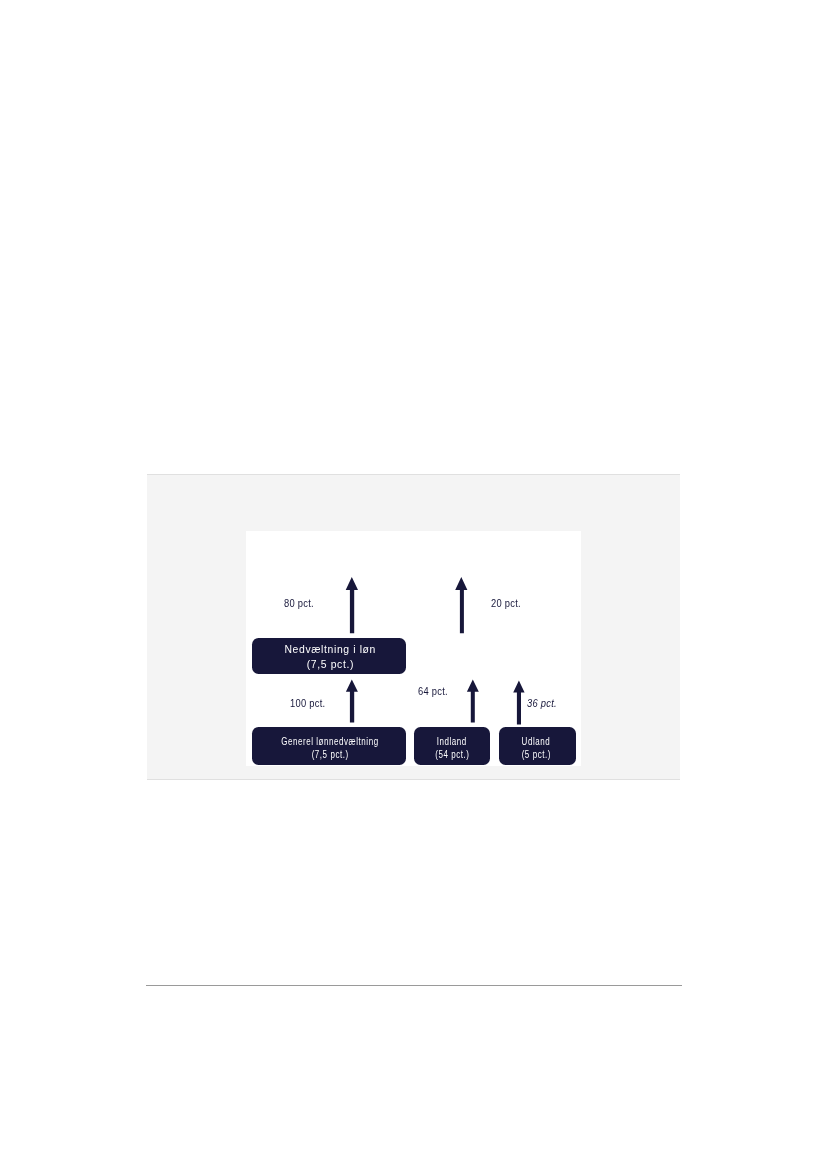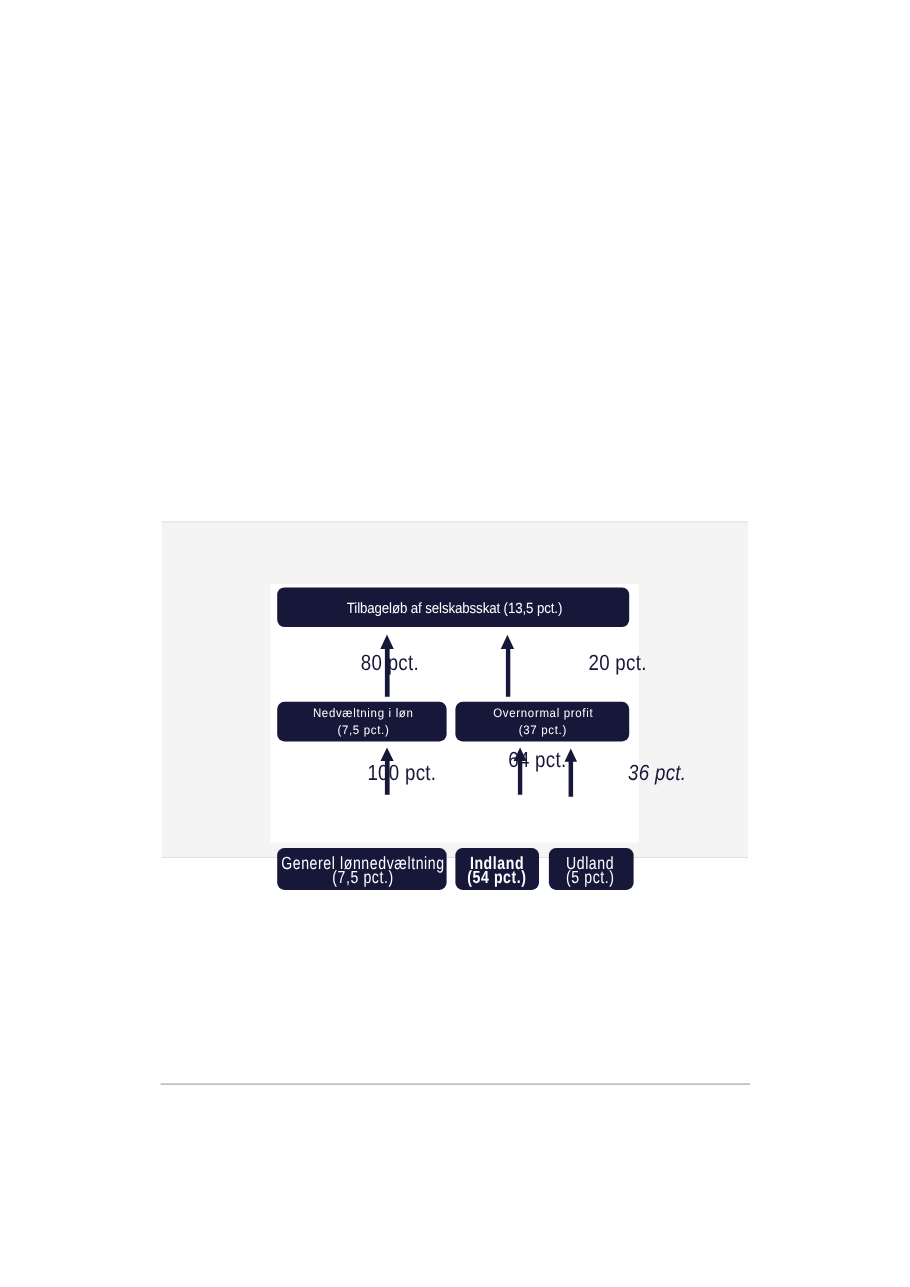--- a/index.html
+++ b/index.html
@@ -44,45 +44,44 @@
     text-align: center;
     white-space: nowrap;
     box-sizing: border-box;
   }
   .node span { display:block; }
 
   .pct-label {
     position: absolute;
     color: #17173a;
     white-space: nowrap;
-    font-size: 20px;
+    font-size: 11px;
     line-height: 17px;
     letter-spacing: 0.31px;
-    margin-left: 44px;
   }
   .pct-label > span { display:inline-block; transform: scaleX(0.85); transform-origin: left center; }
 
   .arrows { position: absolute; left:0; top:0; }
 
   
   .n-top span { transform: scaleX(0.897); }
   .n-top   { left:6px;     top:2.5px; width:320.3px; height:36.4px;
              font-size:13.5px; line-height:16px; letter-spacing:-0.125px; padding-left:2.6px; padding-top:2px; }
 
   .n-mid-l { left:6px;     top:106.6px; width:153.6px; height:36.2px; }
   .n-mid-r { left:168px;   top:106.6px; width:157.6px; height:36.2px; }
   .n-mid-l, .n-mid-r { font-size:11.2px; line-height:15px; letter-spacing:0.67px; padding-left:2.3px; padding-top:2px; }
   .n-mid-l span, .n-mid-r span { transform: scaleX(0.93); }
   
 
   .n-bot-l { left:6px;     top:196.1px; width:153.6px; height:37.6px; }
   .n-bot-m { left:168px;   top:196.1px; width:76.1px; height:37.6px; }
   .n-bot-r { left:252.6px; top:196.1px; width:77.8px; height:37.6px; }
-  .n-bot-l, .n-bot-m, .n-bot-r { font-size:16px; line-height:13.5px; letter-spacing:0.686px; padding-left:2.5px; padding-top:4.3px;margin-top:44px; }
-  .n-bot-m { padding-left:0.4px; padding-right:0px;font-weight:bold; }
+  .n-bot-l, .n-bot-m, .n-bot-r { font-size:10px; line-height:13.5px; letter-spacing:0.686px; padding-left:2.5px; padding-top:4.3px; }
+  .n-bot-m { padding-left:0.4px; padding-right:0px; }
   .n-bot-r { padding-left:1.4px; padding-right:4px; }
   .n-bot-l span, .n-bot-m span, .n-bot-r span { transform: scaleX(0.80); }
 
   .lbl-tl { left:38px;    top:63.5px; }
   .lbl-tr { left:245px;   top:63.5px; }
   .lbl-bl { left:44px;  top:163.5px; }
   .lbl-bm { left:172px;   top:152px; }
   .lbl-br { left:281px;   top:163.5px;font-style:italic; }
 
   
@@ -105,33 +104,26 @@
     <svg class="arrows" width="335" height="235" viewBox="0 0 335 235">
       <g fill="#17173a">
         <path d="M105.8 45.9 L112.0 59.1 L108.2 59.1 L108.2 102.3 L103.9 102.3 L103.9 59.1 L99.7 59.1 Z"></path>
         <path d="M215.3 46.0 L221.4 59.1 L217.9 59.1 L217.9 102.3 L213.9 102.3 L213.9 59.1 L209.2 59.1 Z"></path>
         <path d="M105.8 148.6 L111.9 160.8 L108.2 160.8 L108.2 191.4 L103.9 191.4 L103.9 160.8 L99.9 160.8 Z"></path>
         <path d="M226.8 148.6 L232.8 160.8 L228.8 160.8 L228.8 191.5 L224.8 191.5 L224.8 160.8 L220.9 160.8 Z"></path>
         <path d="M272.9 149.5 L278.6 161.6 L275.0 161.6 L275.0 193.4 L270.9 193.4 L270.9 161.6 L267.2 161.6 Z"></path>
       </g>
     </svg>
 
-    <div class="node n-top">
-      <span>Tilbageløb af selskabsskat (13,5 pct.)</span>
-    </div>
 
     <div class="node n-mid-l">
       <span>Nedvæltning i løn</span>
       <span>(7,5 pct.)</span>
     </div>
 
-    <div class="node n-mid-r">
-      <span>Overnormal profit</span>
-      <span>(37 pct.)</span>
-    </div>
 
     <div class="node n-bot-l">
       <span>Generel lønnedvæltning</span>
       <span>(7,5 pct.)</span>
     </div>
 
     <div class="node n-bot-m">
       <span>Indland</span>
       <span>(54 pct.)</span>
     </div>

